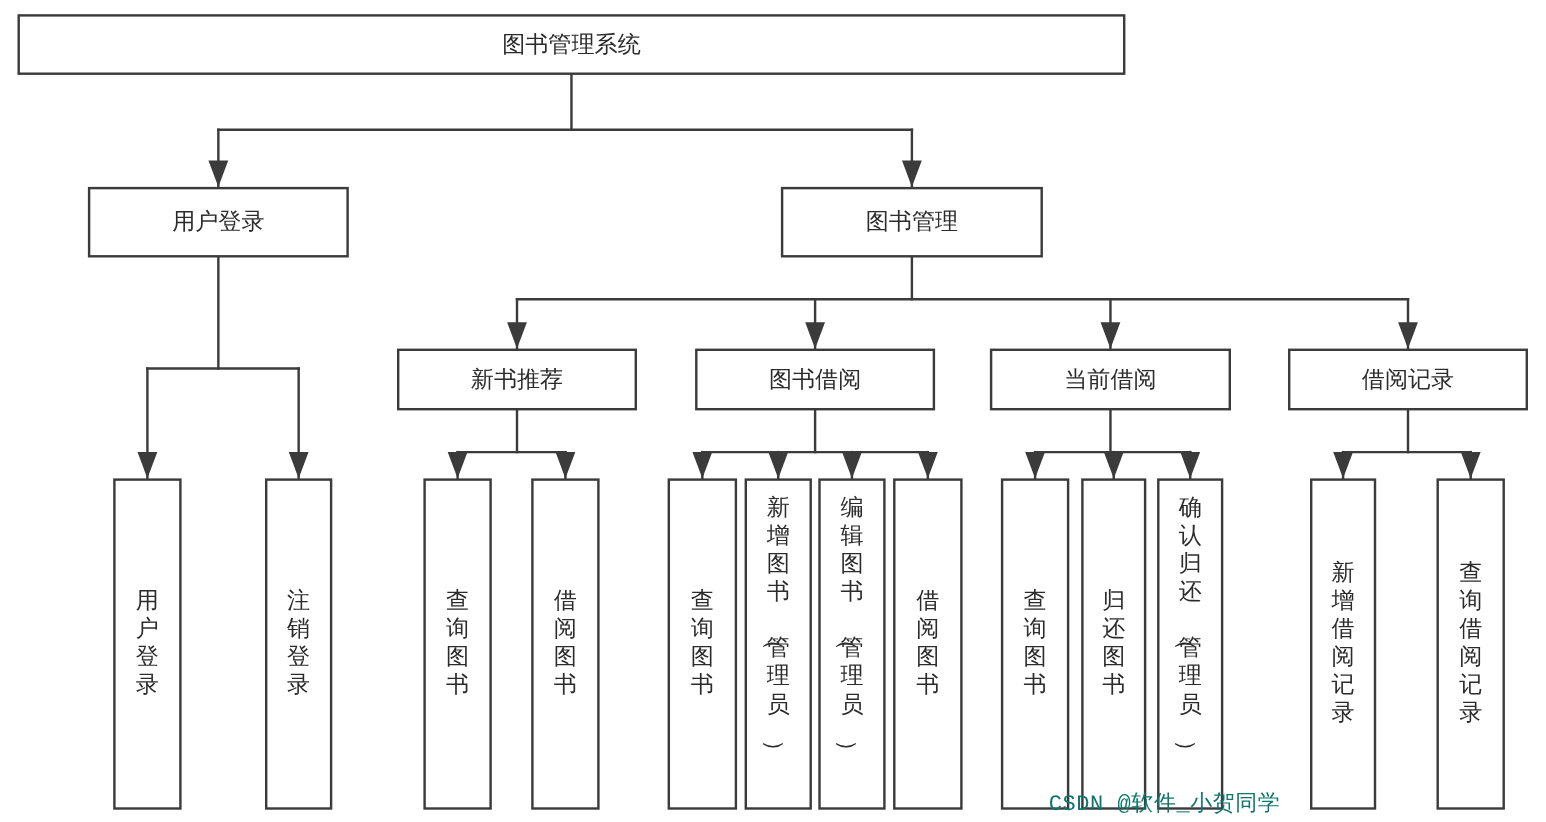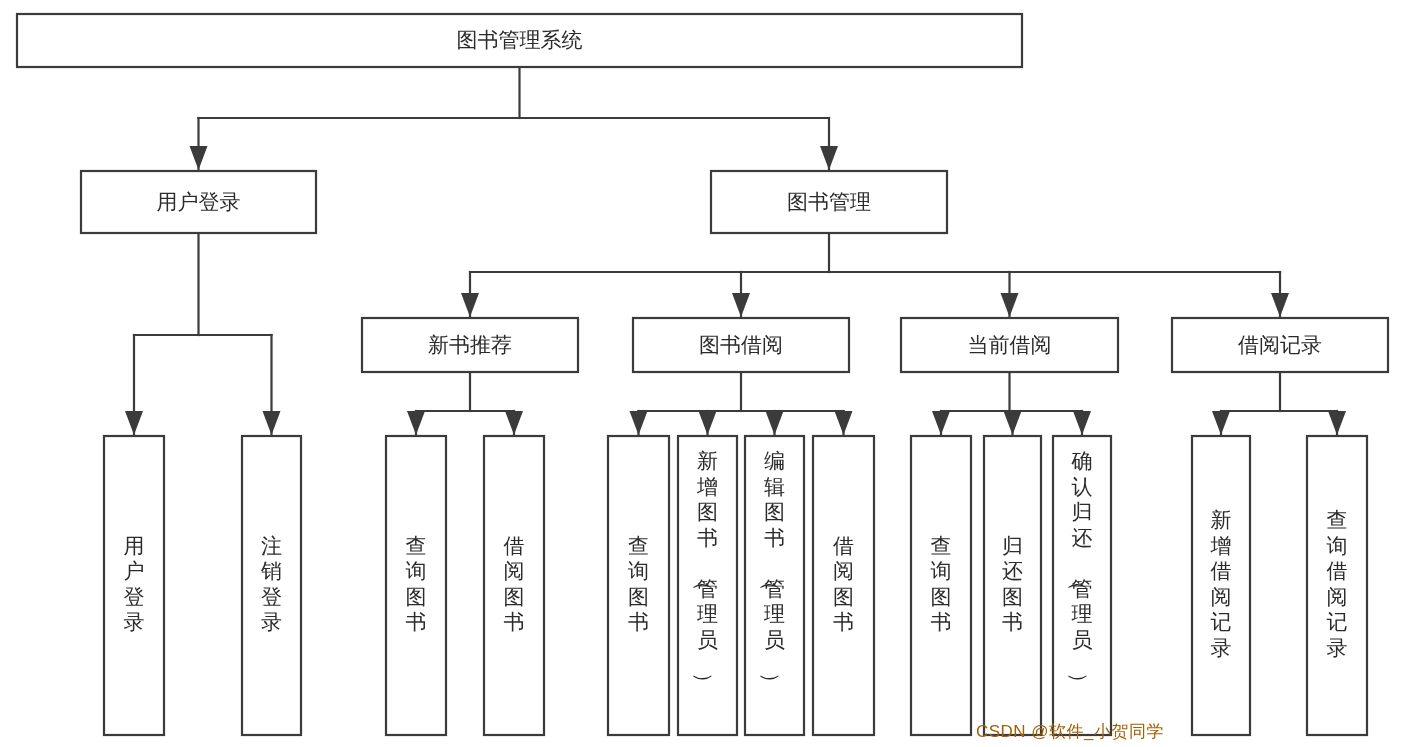--- a/index.html
+++ b/index.html
@@ -51,23 +51,23 @@
   .node-label-v {
     font-family: "Liberation Sans", "DejaVu Sans", sans-serif;
     fill: #2b2b2b;
     font-size: 21px;
     text-anchor: middle;
   }
   .watermark {
     position: absolute;
     right: 8px;
     bottom: 4px;
-    font-family: Liberation Sans, sans-serif;
-    font-size: 17px;
-    color: #a16207;
+    font-family: Liberation Mono, monospace;
+    font-size: 20px;
+    color: #0f766e;
     letter-spacing: 0.5px;
     white-space: nowrap;
     pointer-events: none;
   }
 </style>
 </head>
 <body>
 
 <div id="diagram-root">
   <svg class="flow" viewBox="0 0 1405 747" xmlns="http://www.w3.org/2000/svg">

